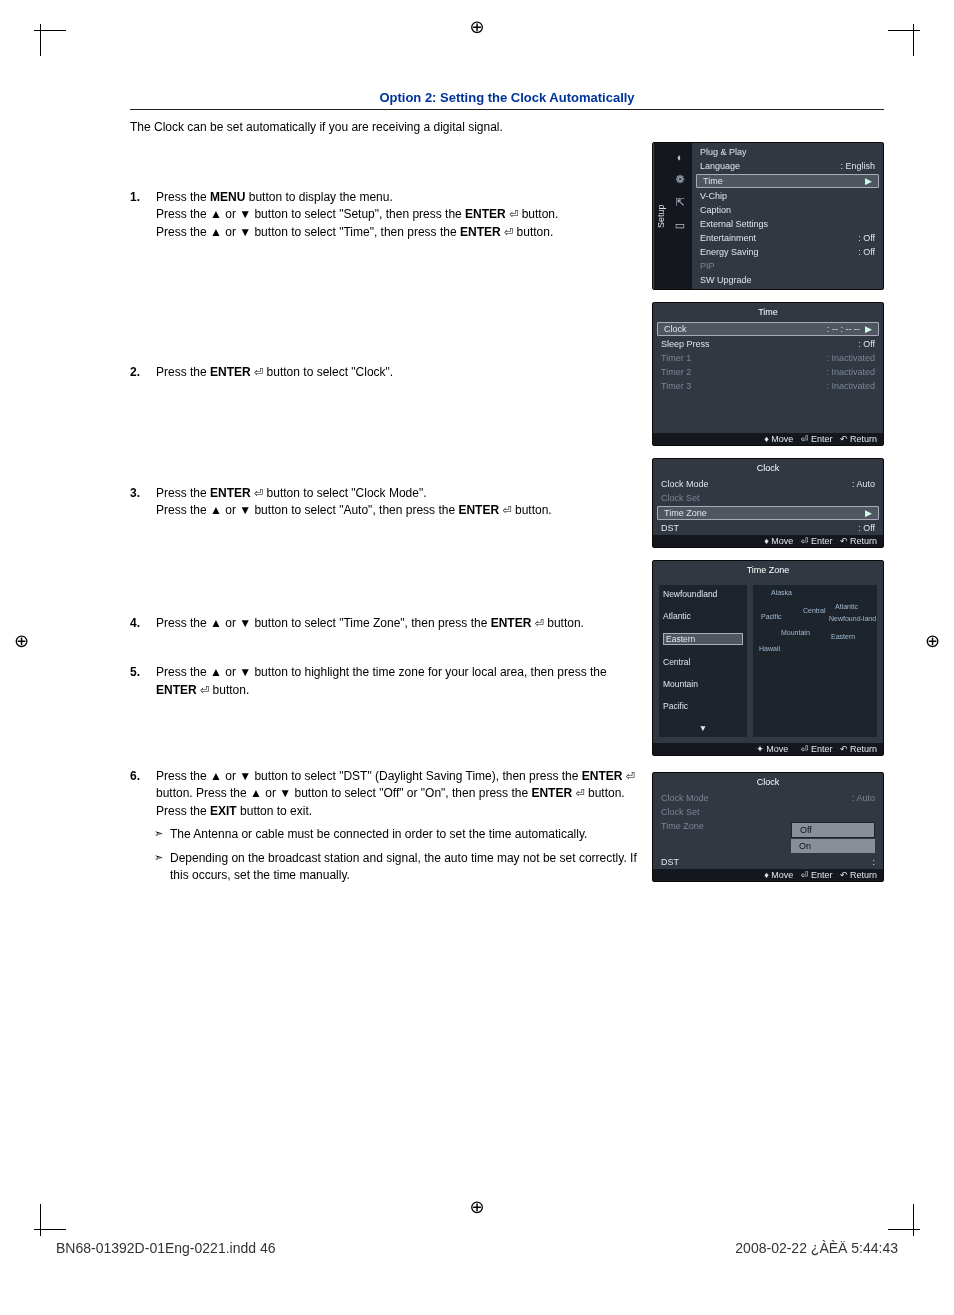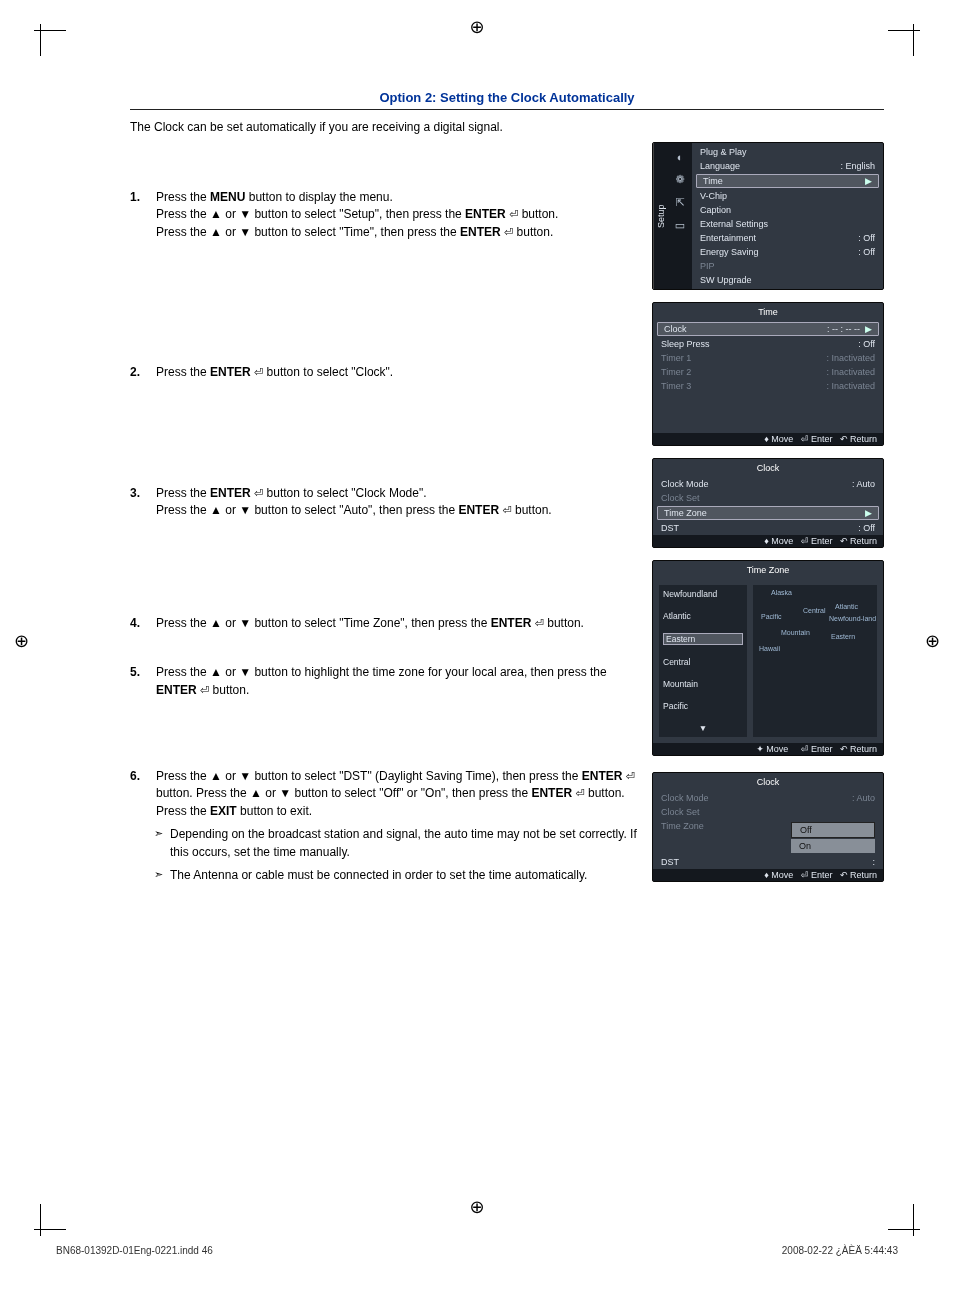--- a/index.html
+++ b/index.html
@@ -48,21 +48,21 @@
   .panel-setup .icons span { color: #b5c0ce; font-size: 11px; }
   .panel-setup .body { flex: 1; padding: 2px 0; }
   .tz-body { display: flex; padding: 6px; gap: 6px; }
   .tz-list { background: #1e242c; padding: 4px; width: 88px; display: flex; flex-direction: column; gap: 12px; font-size: 8.5px; }
   .tz-list .sel { background: #50565f; border: 1px solid #aab; padding: 0 2px; }
   .tz-map { flex: 1; background: #1e242c; position: relative; font-size: 7px; }
   .tz-map span { position: absolute; color: #9fb9d4; }
   .opt-popup { background: #888f98; color: #111; padding: 2px 8px; margin-top: 1px; }
   .pagenum-wrap { text-align: center; margin-top: 60px; }
   .pagenum { display: inline-block; border: 1px solid #888; border-radius: 12px; padding: 3px 40px; font-size: 10px; }
-  .footer-meta { position: absolute; bottom: 24px; left: 56px; right: 56px; display: flex; justify-content: space-between; font-size: 10px; color: #333; }
+  .footer-meta { position: absolute; bottom: 24px; left: 56px; right: 56px; display: flex; justify-content: space-between; font-size: 14px; color: #333; }
   .play { color: #cfe; }
 </style>
 </head>
 <body>
 
 <span class="regmark top">⊕</span>
 <span class="regmark left">⊕</span>
 <span class="regmark right">⊕</span>
 <span class="regmark bottom">⊕</span>
 <div class="crop tl"></div>
@@ -250,22 +250,22 @@
       </div>
     </div>
   </div>
 
   <div class="row">
     <div class="left-col">
       <ol class="steps" style="counter-reset: step 5;">
         <li>
           <span>Press the ▲ or ▼ button to select "DST" (Daylight Saving Time), then press the </span><strong class="key">ENTER</strong> <span class="enter-icon">⏎</span><span> button. Press the ▲ or ▼ button to select "Off" or "On", then press the </span><strong class="key">ENTER</strong> <span class="enter-icon">⏎</span><span> button.</span><br>
           <span>Press the </span><strong class="key">EXIT</strong><span> button to exit.</span>
+          <div class="sub">The Antenna or cable must be connected in order to set the time automatically.</div>
           <div class="sub">Depending on the broadcast station and signal, the auto time may not be set correctly. If this occurs, set the time manually.</div>
-          <div class="sub">The Antenna or cable must be connected in order to set the time automatically.</div>
         </li>
       </ol>
     </div>
     <div class="right-col">
       <div class="panel">
         <div class="title">Clock</div>
         <div class="prow dim">
             <span>Clock Mode</span>
             <span>: Auto</span>
           </div>

